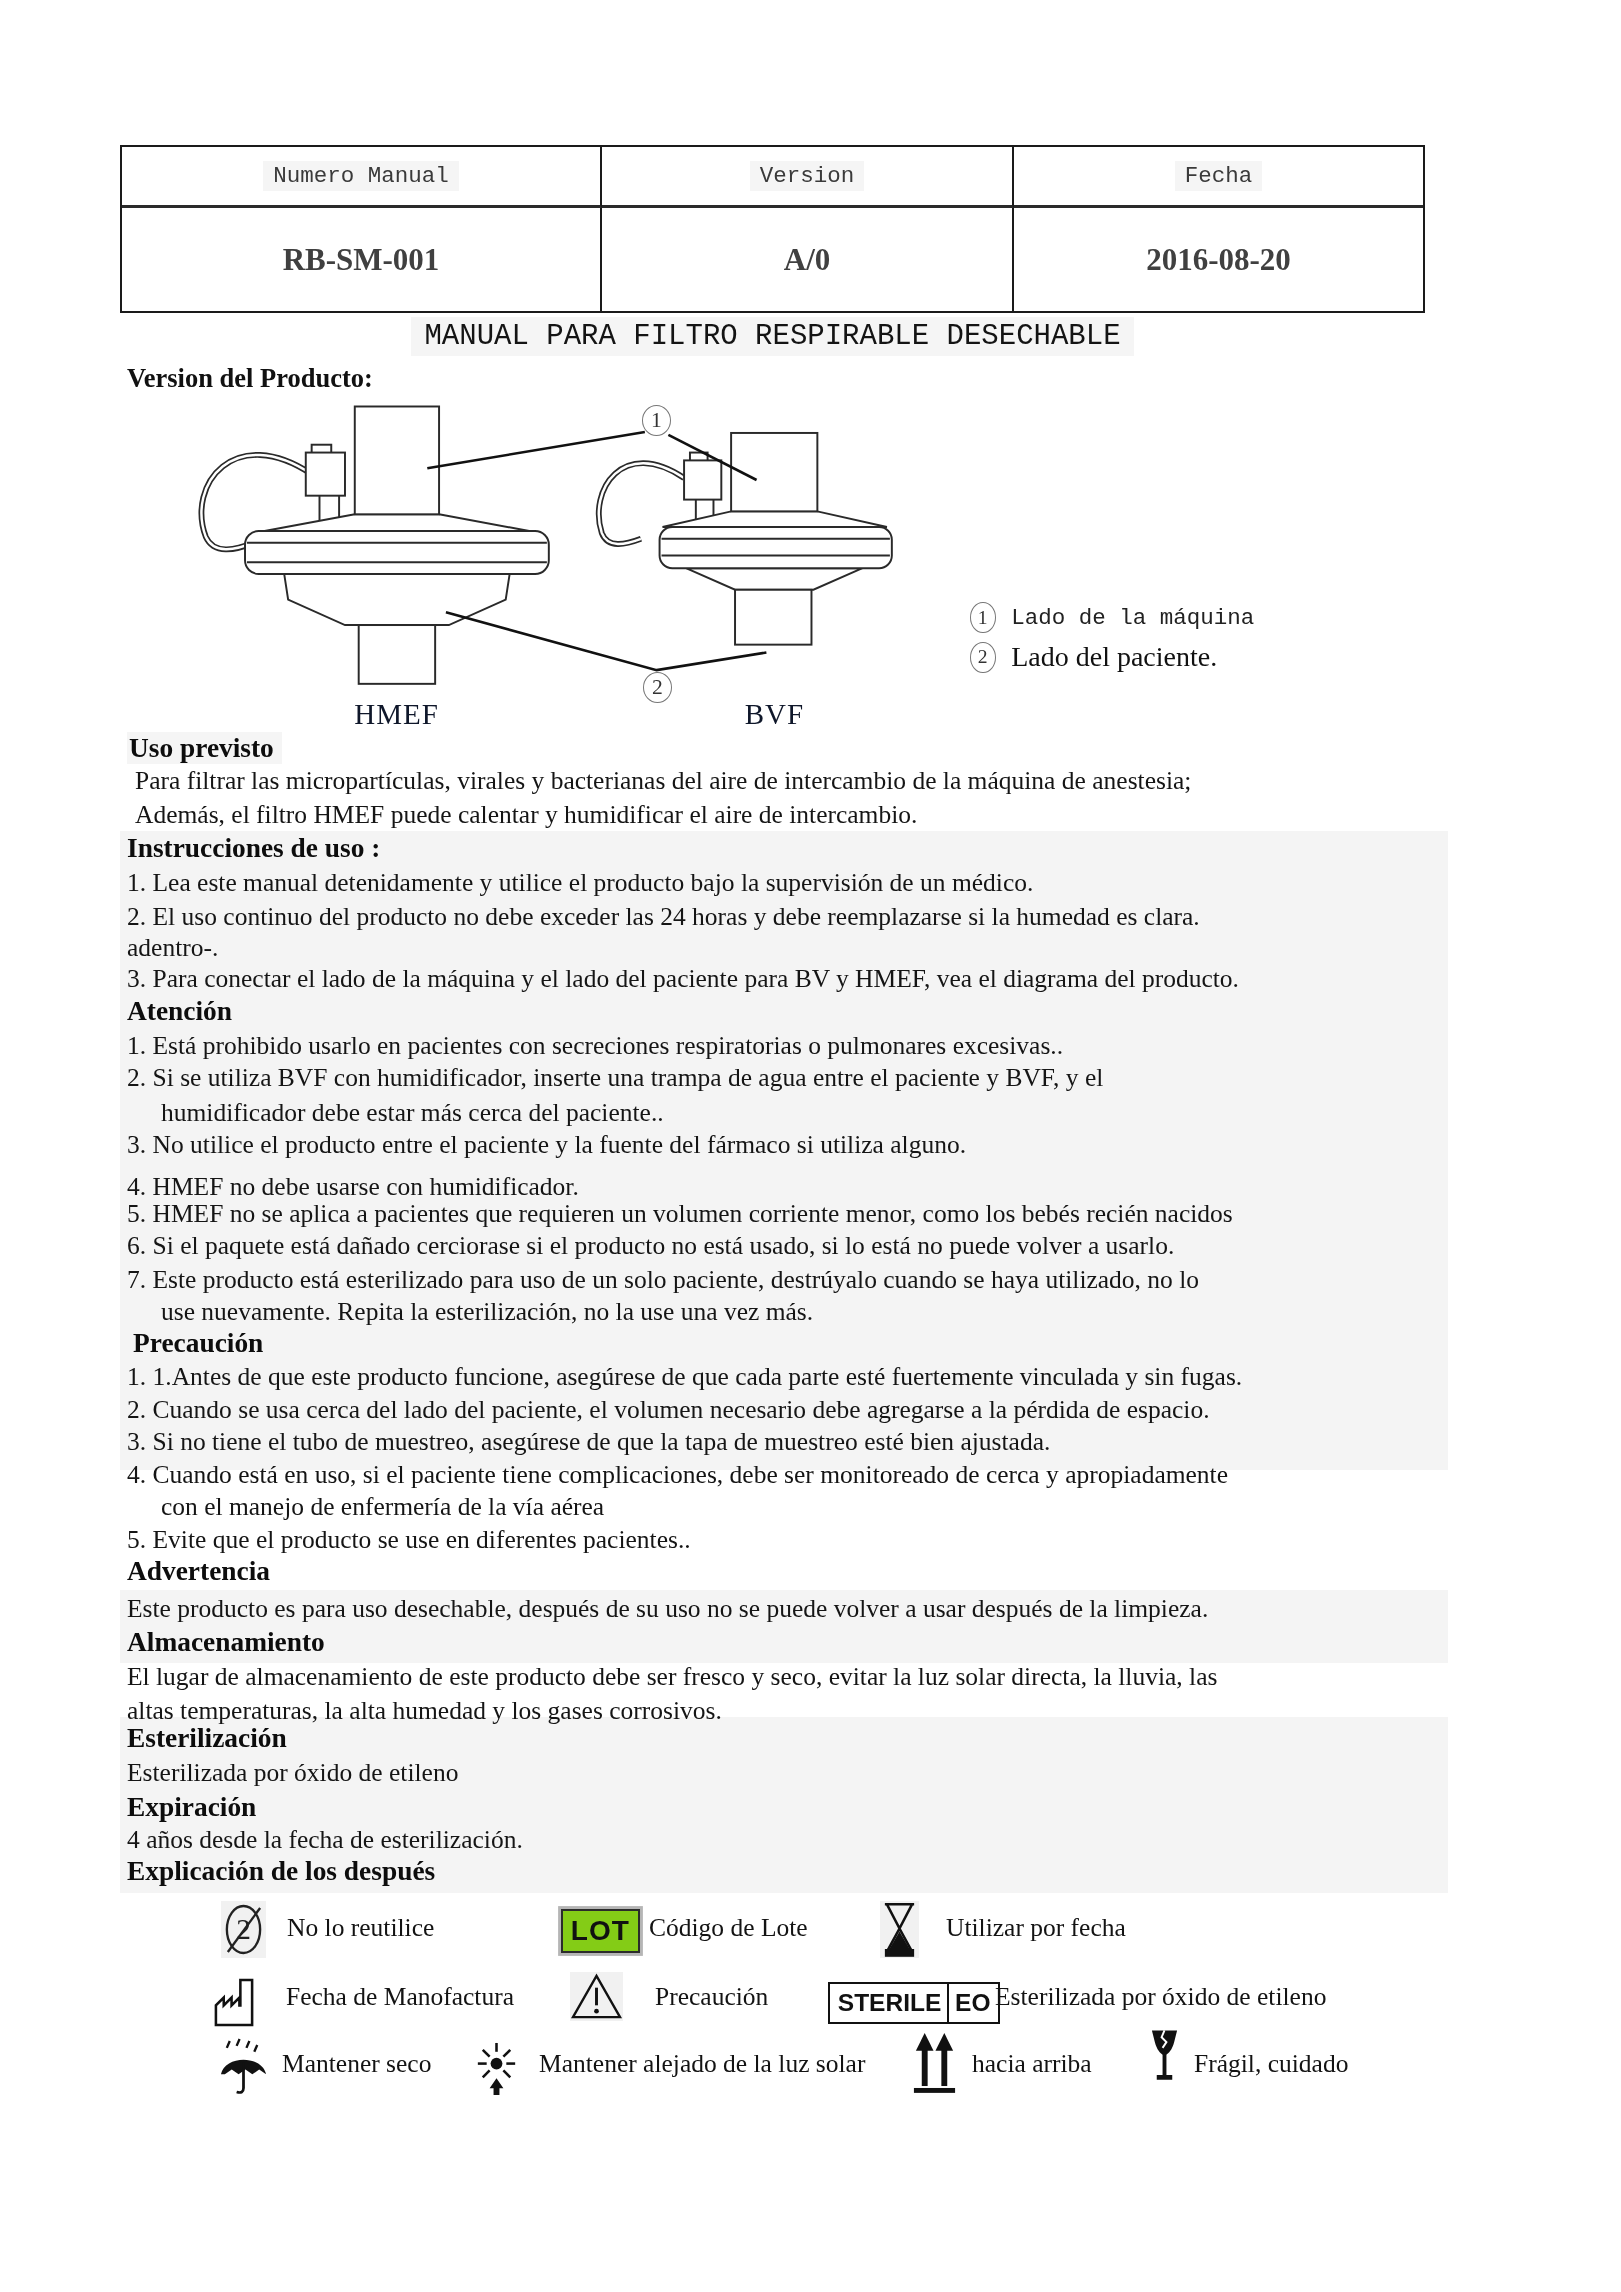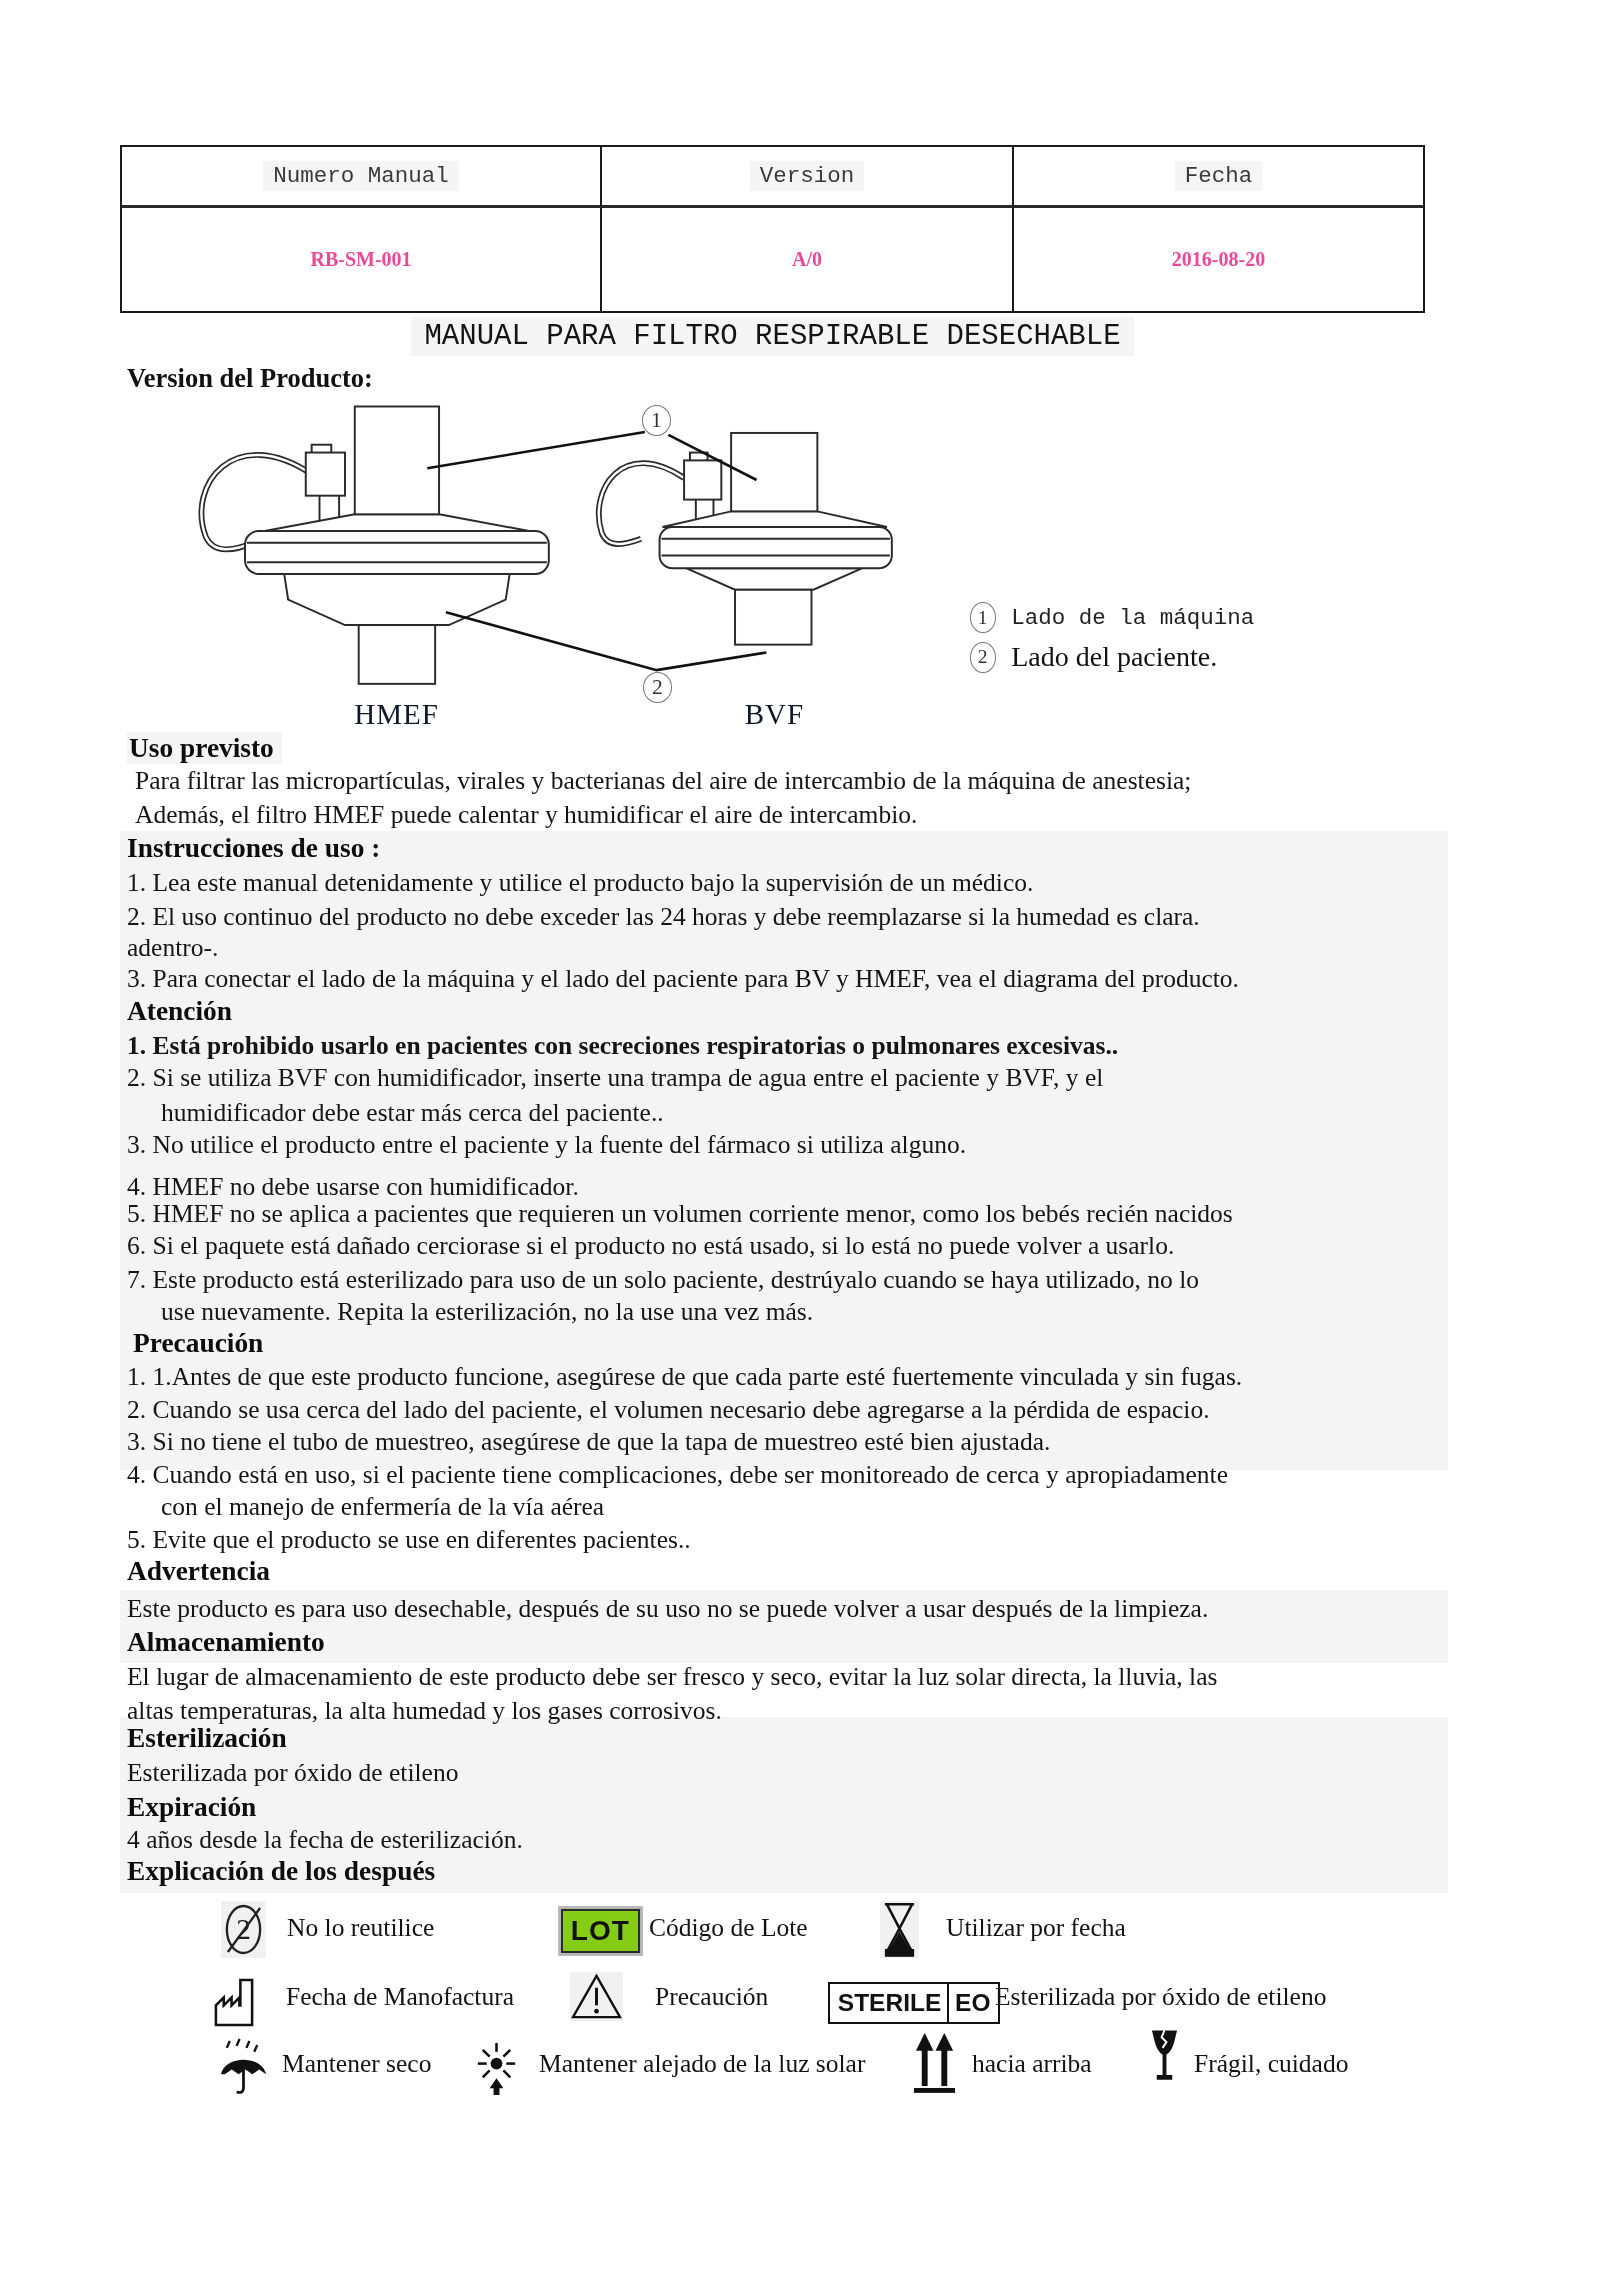--- a/index.html
+++ b/index.html
@@ -5,21 +5,21 @@
   html,body{margin:0;padding:0;background:#ffffff;}
   body{width:1621px;height:2293px;position:relative;font-family:"Liberation Serif",serif;color:#111;}
   .abs{position:absolute;}
   .gray-block{position:absolute;background:#f4f4f4;}
   
   .doc-table{position:absolute;left:120px;top:145px;width:1305px;height:168px;border:2px solid #1a1a1a;box-sizing:border-box;display:grid;grid-template-columns:480px 412px 1fr;grid-template-rows:61px 1fr;}
   .doc-table .cell{display:flex;align-items:center;justify-content:center;border-right:2px solid #1a1a1a;box-sizing:border-box;}
   .doc-table .cell:nth-child(3n){border-right:none;}
   .doc-table .hcell{border-bottom:3.9px solid #2a2a2a;font-family:"Liberation Mono",monospace;font-size:22.5px;color:#3a3a3a;}
   .doc-table .hcell span{background:#f5f5f5;padding:2px 9.8px;}
-  .doc-table .vcell{font-weight:bold;font-size:20px;color:#ec4899;}
+  .doc-table .vcell{font-weight:bold;font-size:31px;color:#404040;}
   
   .title-row{position:absolute;left:120px;top:320px;width:1305px;text-align:center;}
   .title-row span{font-family:"Liberation Mono",monospace;font-size:29px;color:#141414;background:#f5f5f5;padding:2.9px 13.7px;white-space:nowrap;}
   .diagram-heading{position:absolute;left:127px;top:363px;font-weight:bold;font-size:26.5px;}
   
   .line{position:absolute;left:127px;font-size:25.5px;line-height:29px;white-space:nowrap;color:#151515;text-align:center;}
   .line.ind{left:161px;}
   .hd{position:absolute;left:127px;font-weight:bold;font-size:27.4px;line-height:31px;white-space:nowrap;color:#0d0d0d;}
   .hd .hl{background:#f5f5f5;padding:1px 7.8px 1px 2px;}
   
@@ -134,21 +134,21 @@
 <div class="line" style="top:766px;left:135px;">Para filtrar las micropartículas, virales y bacterianas del aire de intercambio de la máquina de anestesia;</div>
 <div class="line" style="top:800px;left:135px;">Además, el filtro HMEF puede calentar y humidificar el aire de intercambio.</div>
 
 <div class="hd" style="top:833px;"><span>Instrucciones de uso :</span></div>
 <div class="line" style="top:868px;">1. Lea este manual detenidamente y utilice el producto bajo la supervisión de un médico.</div>
 <div class="line" style="top:902px;">2. El uso continuo del producto no debe exceder las 24 horas y debe reemplazarse si la humedad es clara.</div>
 <div class="line" style="top:933px;">adentro-.</div>
 <div class="line" style="top:964px;">3. Para conectar el lado de la máquina y el lado del paciente para BV y HMEF, vea el diagrama del producto.</div>
 
 <div class="hd" style="top:996px;"><span>Atención</span></div>
-<div class="line" style="top:1031px;font-weight:bold;">1. Está prohibido usarlo en pacientes con secreciones respiratorias o pulmonares excesivas..</div>
+<div class="line" style="top:1031px;">1. Está prohibido usarlo en pacientes con secreciones respiratorias o pulmonares excesivas..</div>
 <div class="line" style="top:1063px;">2. Si se utiliza BVF con humidificador, inserte una trampa de agua entre el paciente y BVF, y el</div>
 <div class="line ind" style="top:1098px;">humidificador debe estar más cerca del paciente..</div>
 <div class="line" style="top:1130px;">3. No utilice el producto entre el paciente y la fuente del fármaco si utiliza alguno.</div>
 <div class="line" style="top:1172px;">4. HMEF no debe usarse con humidificador.</div>
 <div class="line" style="top:1199px;">5. HMEF no se aplica a pacientes que requieren un volumen corriente menor, como los bebés recién nacidos</div>
 <div class="line" style="top:1231px;">6. Si el paquete está dañado cerciorase si el producto no está usado, si lo está no puede volver a usarlo.</div>
 <div class="line" style="top:1265px;">7. Este producto está esterilizado para uso de un solo paciente, destrúyalo cuando se haya utilizado, no lo</div>
 <div class="line ind" style="top:1297px;">use nuevamente.  Repita la esterilización, no la use una vez más.</div>
 
 <div class="hd" style="top:1328px;left:133px;"><span>Precaución</span></div>

